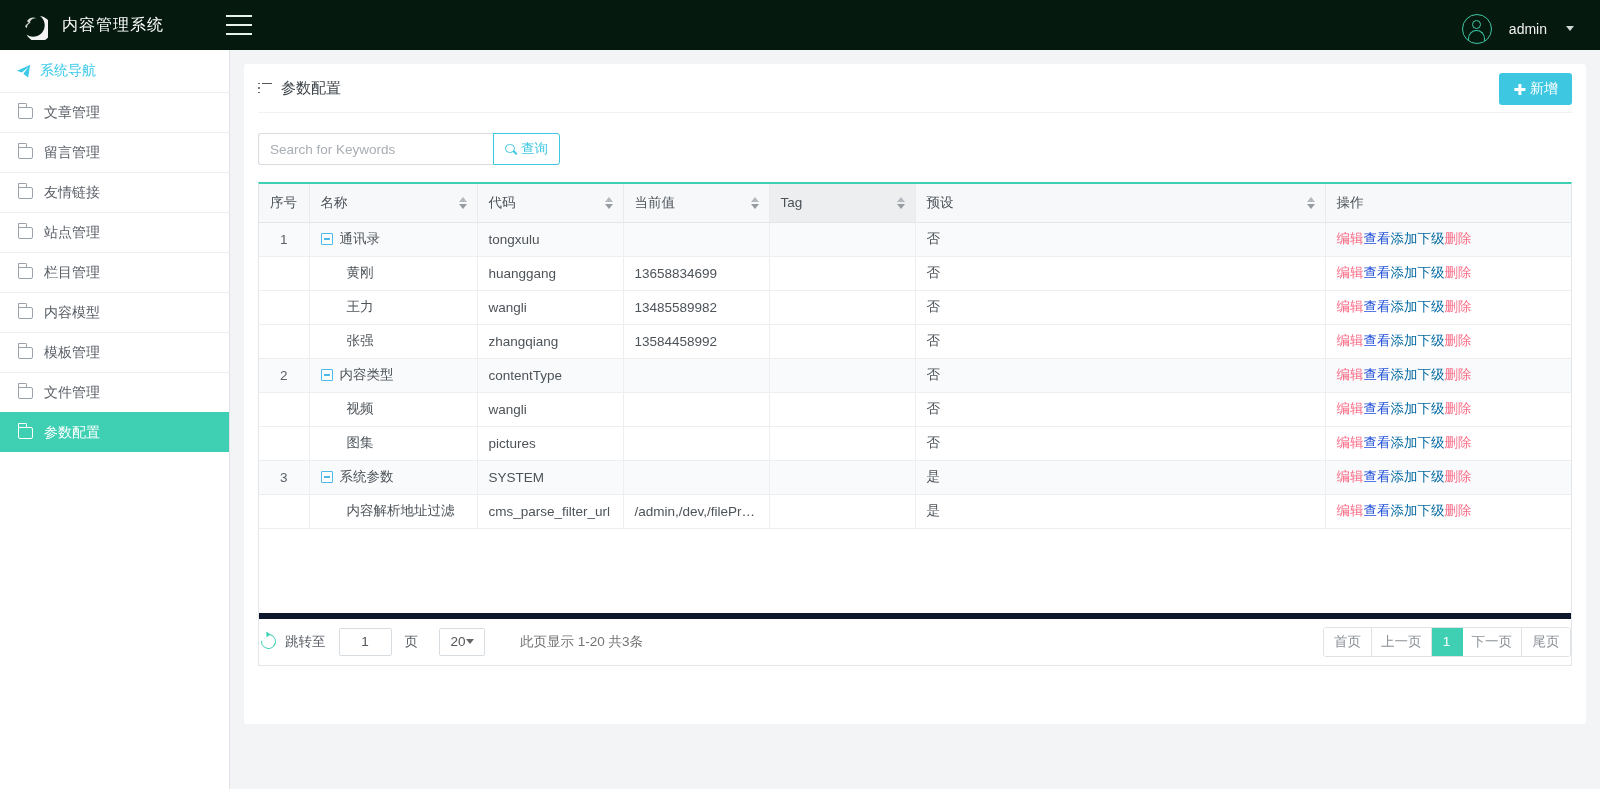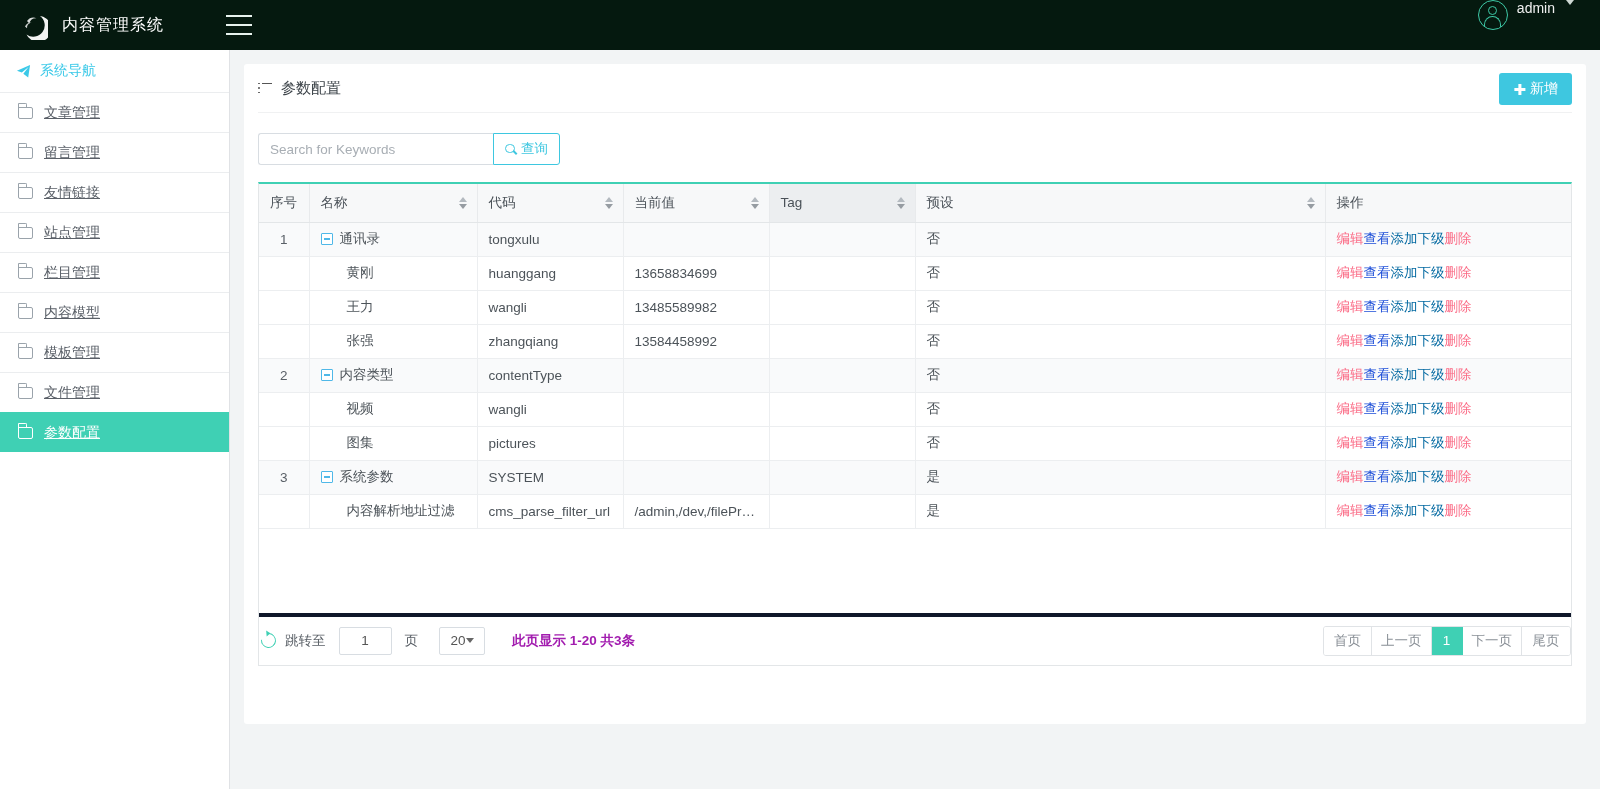--- a/index.html
+++ b/index.html
@@ -34,21 +34,21 @@
   }
   .hamburger {
     margin-left: 62px;
     width: 26px; height: 20px;
     display: flex; flex-direction: column; justify-content: space-between;
     cursor: pointer;
   }
   .hamburger span { display:block; height: 2px; background: #e8f3ee; width: 100%; }
   .user-area {
     position: absolute; right: 26px; top: 0; height: 57px;
-    display: flex; gap: 9px;
+    display: flex; align-items: center; gap: 17px;
     cursor: pointer;
   }
   .avatar {
     width: 30px; height: 30px; border-radius: 50%;
     border: 1.6px solid #3ec9a7;
     display: flex; align-items: center; justify-content: center;
     position: relative; overflow: hidden;
   }
   .avatar .head {
     width: 9px; height: 9px; border-radius: 50%;
@@ -90,21 +90,20 @@
   .nav-item {
     height: 40px;
     display: flex; align-items: center;
     padding-left: 18px;
     gap: 11px;
     border-top: 1px solid #ebedef;
     color: #5a6068;
     font-size: 14px;
     cursor: pointer;
     background: #fff;
-    text-decoration: underline;
   }
   .nav-item.active { background: #3fd0b4; color: #ffffff; border-top-color: #3fd0b4; }
   .folder-ico {
     width: 15px; height: 12px;
     border: 1.4px solid #9aa3ab;
     border-radius: 1px 2px 2px 2px;
     position: relative;
     flex: 0 0 auto;
   }
   .folder-ico::before {
@@ -275,21 +274,21 @@
   .acts a { text-decoration: none; cursor: pointer; }
   .a-edit   { color: #fb6a85; }
   .a-view   { color: #1d4ed8; }
   .a-addsub { color: #0369a1; }
   .a-del    { color: #fb6a85; }
 
   .table-filler { height: 84px; background: #fff; }
 
   
   .pager {
-    border-top: 4px solid #0f172a;
+    border-top: 6px solid #0f172a;
     height: 52px;
     display: flex; align-items: center;
     position: relative;
     padding: 0 2px;
   }
   .pg-left { display: flex; align-items: center; gap: 9px; font-size: 13.5px; color: #5a6067; }
   .refresh-ico {
     width: 15px; height: 15px;
     border: 1.6px solid #3fd0b4;
     border-radius: 50%;
@@ -318,21 +317,21 @@
     background: #fff;
     display: flex; align-items: center; justify-content: center; 
     font-size: 13.5px; color: #555;
     padding: 0 7px; margin-left: 12px; cursor: pointer;
   }
   .page-size .cd {
     width: 0; height: 0;
     border-left: 4.5px solid transparent; border-right: 4.5px solid transparent;
     border-top: 5.5px solid #666;
   }
-  .pg-summary { margin-left: 18px; font-size: 13.5px; color: #a21caf; font-weight: bold; }
+  .pg-summary { margin-left: 26px; font-size: 13.5px; color: #737373; }
   .pg-right {
     position: absolute; right: 0; top: 50%; transform: translateY(-50%);
     display: flex;
     border: 1px solid #e0e3e6; border-radius: 3px; overflow: hidden;
   }
   .pg-btn {
     min-width: 48px; height: 28px;
     display: flex; align-items: center; justify-content: center;
     font-size: 13.5px; color: #8a9097;
     background: #fff;

